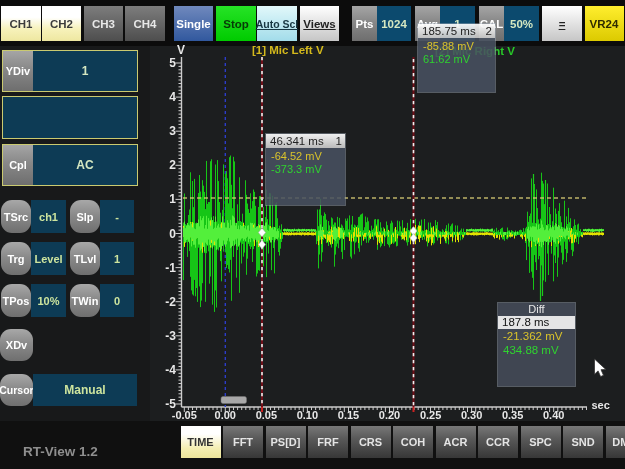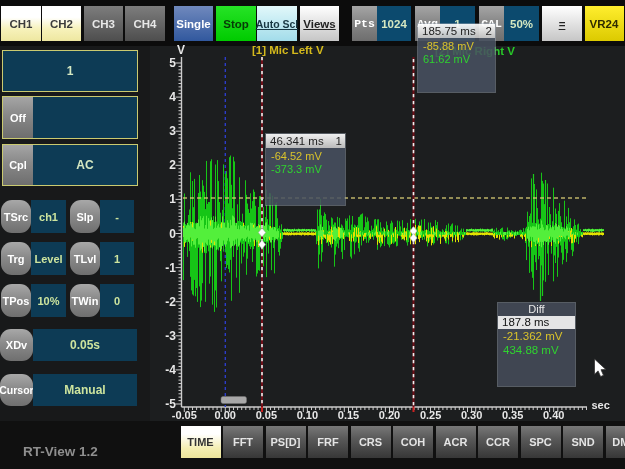--- a/index.html
+++ b/index.html
@@ -5,21 +5,21 @@
   font-family:"Liberation Sans", sans-serif; }
 .abs { position:absolute; }
 .btn { position:absolute; top:6px; height:35px; display:flex; align-items:center; justify-content:center;
   font-size:11.5px; color:#3c3c3c; white-space:nowrap; font-weight:bold; }
 .cream { background:linear-gradient(#ffffff 32%,#f7f2bb 65%,#eee7a0); }
 .gray { background:linear-gradient(#7d7d7d,#6a6a6a 40%,#4e4e4e); color:#e8e8e8; }
 .grn { background:linear-gradient(#26e326,#00cb00); color:#073a07; }
 .cyan { background:linear-gradient(#e2f8fa,#a2dcea); color:#173641;text-decoration:underline; }
 .white { background:linear-gradient(#ffffff,#c6c6c6); color:#222;text-decoration:underline; }
 .yel { background:linear-gradient(#ffee2e,#dcca00); color:#2f2b00; }
-.lgray { background:linear-gradient(#a5a5a5,#888 45%,#6e6e6e); color:#fff;font-family:Liberation Mono, monospace; }
+.lgray { background:linear-gradient(#a5a5a5,#888 45%,#6e6e6e); color:#fff; }
 .teal { background:#0c4a6e; color:#d5e8c2; }
 .grp { position:absolute; left:2px; width:136px; border:1px solid #caca70; display:flex; }
 .grp .lab { width:30px; background:linear-gradient(#a5a5a5,#888 45%,#6e6e6e); color:#fff;
   display:flex; align-items:center; justify-content:center; font-size:11px; font-weight:bold; }
 .grp .val { flex:1; background:#0d3b55; color:#d5e8c2; display:flex; align-items:center;
   justify-content:center; font-size:12px; font-weight:bold; }
 .tcell { position:absolute; display:flex; }
 .tcell .lab { width:30px; background:linear-gradient(#a8a8a8,#8a8a8a 45%,#6f6f6f); color:#fff;
   display:flex; align-items:center; justify-content:center; font-size:11px; font-weight:bold;border-radius:11px; }
 .tcell .val { background:#0d3b55; color:#cde49e; display:flex; align-items:center;
@@ -50,24 +50,24 @@
 <div class="btn lgray" style="left:352px;width:25px">Pts</div>
 <div class="btn teal" style="left:377px;width:34px">1024</div>
 <div class="btn lgray" style="left:415px;width:25px">Avg</div>
 <div class="btn teal" style="left:440px;width:35px">1</div>
 <div class="btn lgray" style="left:479px;width:25px">CAL</div>
 <div class="btn teal" style="left:504px;width:35px">50%</div>
 <div class="btn white" style="left:542px;width:40px">=</div>
 <div class="btn yel" style="left:584.5px;width:39px">VR24</div>
 
 <div class="grp" style="top:50px;height:42px">
+    <div class="lab">YDiv</div>
     <div class="val">1</div>
   </div>
 <div class="grp" style="top:96px;height:43px">
-    <div class="lab">Off</div>
     <div class="val"></div>
   </div>
 <div class="grp" style="top:144px;height:42px">
     <div class="lab">Cpl</div>
     <div class="val">AC</div>
   </div>
 
 <div class="tcell" style="left:1px;top:200px;height:33px">
     <div class="lab">TSrc</div>
     <div class="val" style="width:35px">ch1</div>
@@ -88,21 +88,20 @@
     <div class="lab">TPos</div>
     <div class="val" style="width:35px">10%</div>
   </div>
 <div class="tcell" style="left:70px;top:284px;height:33px">
     <div class="lab">TWin</div>
     <div class="val" style="width:34px">0</div>
   </div>
 
 <div class="tcell" style="left:0px;top:329px;height:32px">
     <div class="lab" style="width:33px">XDv</div>
-    <div class="val" style="width:104px;font-size:12px">0.05s</div>
   </div>
 <div class="tcell" style="left:0px;top:374px;height:32px">
     <div class="lab" style="width:33px;font-size:10.5px">Cursor</div>
     <div class="val" style="width:104px;font-size:12px">Manual</div>
   </div>
 
 <div class="abs" style="left:23px;top:444px;font-size:13.5px;font-weight:bold;color:#8f8f8f">RT-View 1.2</div>
 
 <svg class="abs" style="left:0;top:0" width="625" height="469" viewBox="0 0 625 469">
 <defs>

